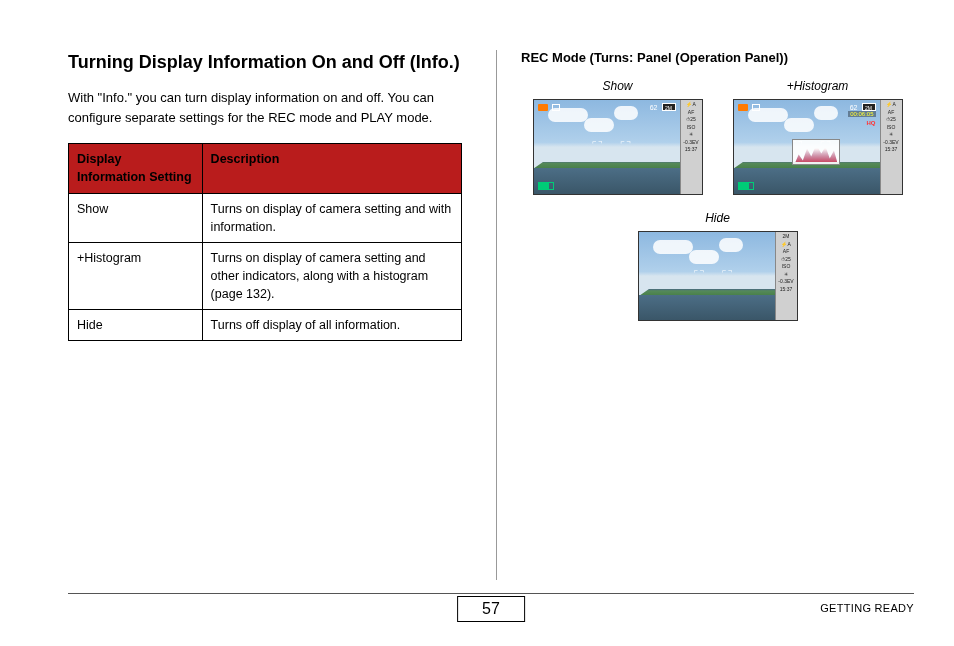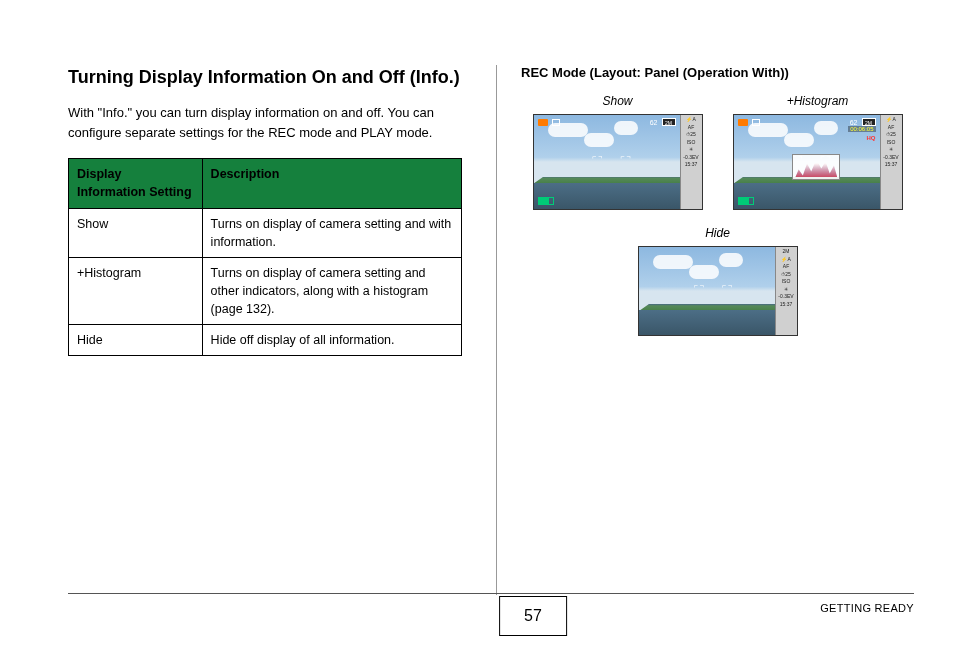--- a/index.html
+++ b/index.html
@@ -8,21 +8,20 @@
     width: 954px;
     height: 646px;
     background: #fff;
     position: relative;
     padding: 50px 40px 30px 68px;
   }
   .columns {
     display: flex;
     gap: 10px;
     height: 530px;
-    margin-top: 15px;
   }
   .left-col {
     width: 420px;
     padding-right: 24px;
   }
   .right-col {
     width: 420px;
     padding-left: 24px;
     border-left: 1px solid #999;
   }
@@ -43,21 +42,21 @@
     font-size: 12.5px;
   }
   th, td {
     border: 1px solid #000;
     padding: 6px 8px;
     text-align: left;
     vertical-align: top;
     line-height: 1.45;
   }
   th {
-    background: #15803d;
+    background: #b91c1c;
     font-weight: bold;
   }
   th:first-child { width: 34%; }
   .right-title {
     font-size: 13px;
     font-weight: bold;
     margin-bottom: 14px;
   }
   .previews-row {
     display: flex;
@@ -226,24 +225,23 @@
     align-items: center;
     justify-content: flex-end;
     position: relative;
     font-size: 12px;
   }
   .page-num {
     position: absolute;
     left: 50%;
     transform: translateX(-50%);
     border: 1px solid #000;
-    padding: 10px 24px;
+    padding: 3px 24px;
     font-size: 16px;
     top: -6px;
-    margin-left: 42px;
   }
   .section-name {
     font-size: 11px;
     letter-spacing: 0.3px;
   }
   .right-col-inner { position: relative; }
 </style>
 </head>
 <body>
 
@@ -263,28 +261,28 @@
         <tr>
           <td>Show</td>
           <td>Turns on display of camera setting and with information.</td>
         </tr>
         <tr>
           <td>+Histogram</td>
           <td>Turns on display of camera setting and other indicators, along with a histogram (page 132).</td>
         </tr>
         <tr>
           <td>Hide</td>
-          <td>Hide off display of all information.</td>
+          <td>Turns off display of all information.</td>
         </tr>
       </tbody>
     </table>
   </div>
 
   <div class="right-col right-col-inner">
-    <div class="right-title">REC Mode (Layout: Panel (Operation With))</div>
+    <div class="right-title">REC Mode (Turns: Panel (Operation Panel))</div>
 
     <div class="previews-row">
 
       <div class="preview">
         <div class="preview-label">Show</div>
         <div class="screen">
           <div class="sky"></div>
           <div class="cloud c1"></div>
             <div class="cloud c2"></div>
             <div class="cloud c3"></div>

